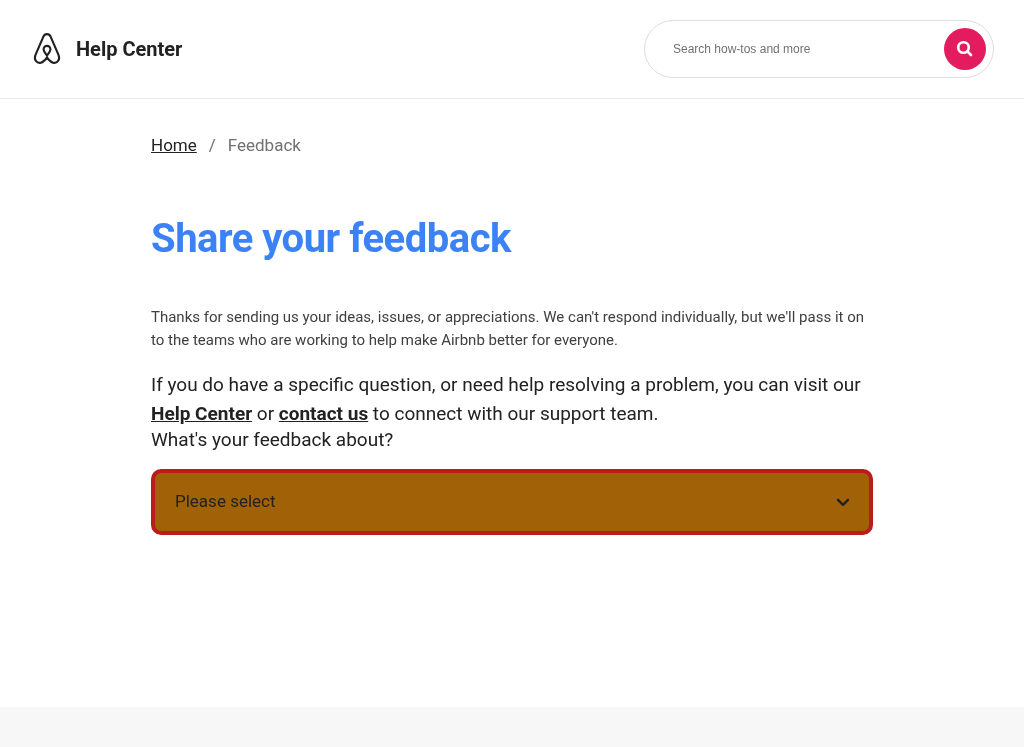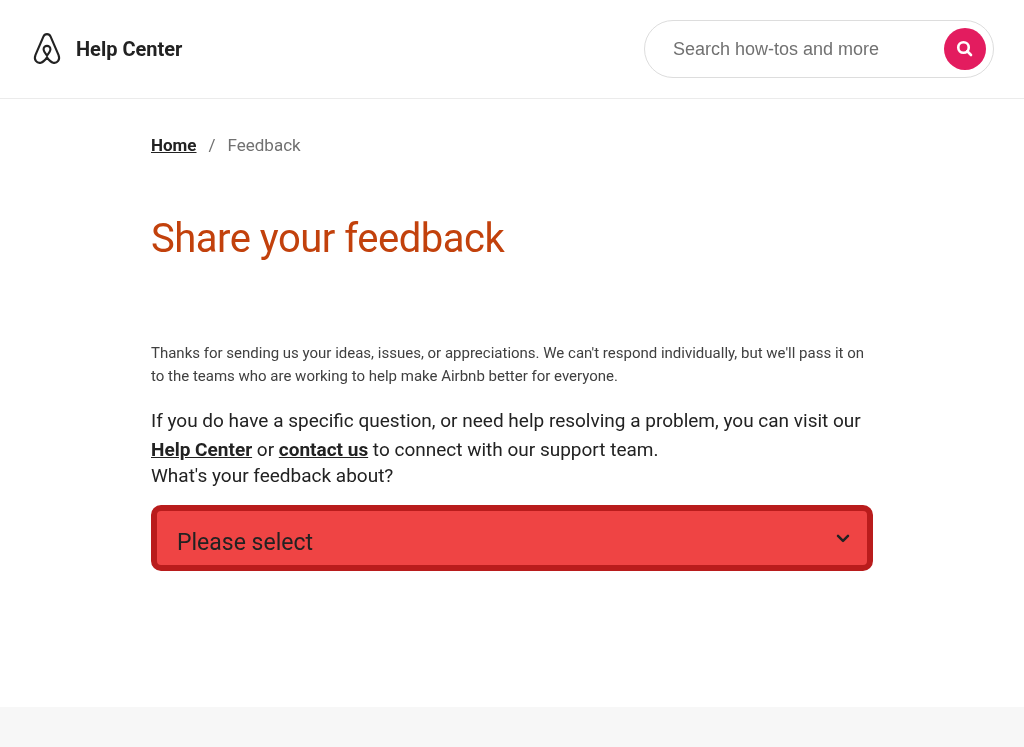--- a/index.html
+++ b/index.html
@@ -39,21 +39,21 @@
     .search-container {
       position: relative;
       width: 350px;
     }
     .search-input {
       width: 100%;
       height: 58px;
       border: 1px solid #dddddd;
       border-radius: 40px;
       padding: 0 60px 0 28px;
-      font-size: 18px;
+      font-size: 12px;
       color: #a21caf;
       outline: none;
       background: #ffffff;
     }
     .search-input::placeholder {
       color: #717171;
     }
     .search-button {
       position: absolute;
       right: 8px;
@@ -77,35 +77,35 @@
     .breadcrumb {
       display: flex;
       align-items: center;
       gap: 12px;
       font-size: 17px;
       margin-bottom: 60px;
     }
     .breadcrumb-link {
       color: #222222;
       text-decoration: underline;
-      font-weight: 700;
+      font-weight: 400;
       cursor: pointer;
     }
     .breadcrumb-separator {
       color: #717171;
     }
     .breadcrumb-current {
       color: #717171;
       text-align: center;
     }
     .page-title {
       font-size: 40px;
-      font-weight: 400;
-      color: #c2410c;
-      margin-bottom: 80px;
+      font-weight: 700;
+      color: #3b82f6;
+      margin-bottom: 44px;
       letter-spacing: -0.5px;
     }
     .intro-text {
       font-size: 15px;
       line-height: 1.5;
       color: #404040;
       margin-bottom: 20px;
     }
     .intro-text-2 {
       font-size: 19px;
@@ -123,26 +123,26 @@
       color: #222222;
       margin-bottom: 18px;
       display: block;
     }
     .select-wrapper {
       position: relative;
     }
     .select-input {
       width: 100%;
       height: 66px;
-      border: 6px solid #b91c1c;
+      border: 4px solid #b91c1c;
       border-radius: 10px;
       padding: 0 50px 0 20px;
-      font-size: 23px;
-      color: #222222;
-      background: #ef4444;
+      font-size: 17px;
+      color: #222222;
+      background: #a16207;
       appearance: none;
       -webkit-appearance: none;
       cursor: pointer;
       outline: none;
       display: flex;
       align-items: flex-start;
       padding-top: 18px;
     }
     .chevron-wrapper {
       position: absolute;

